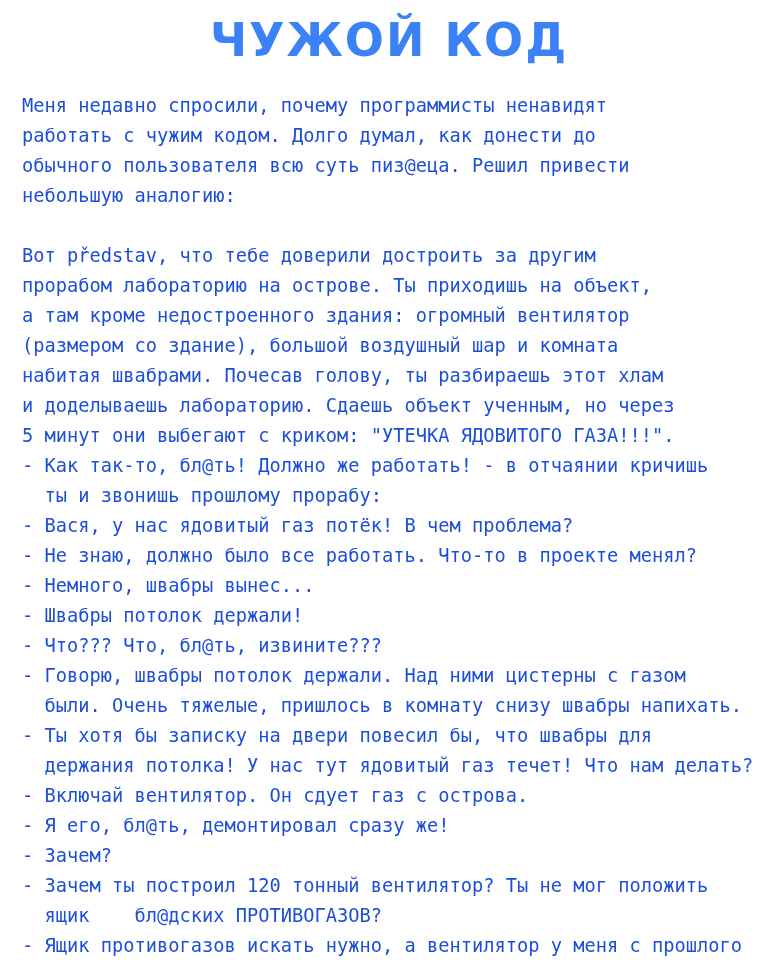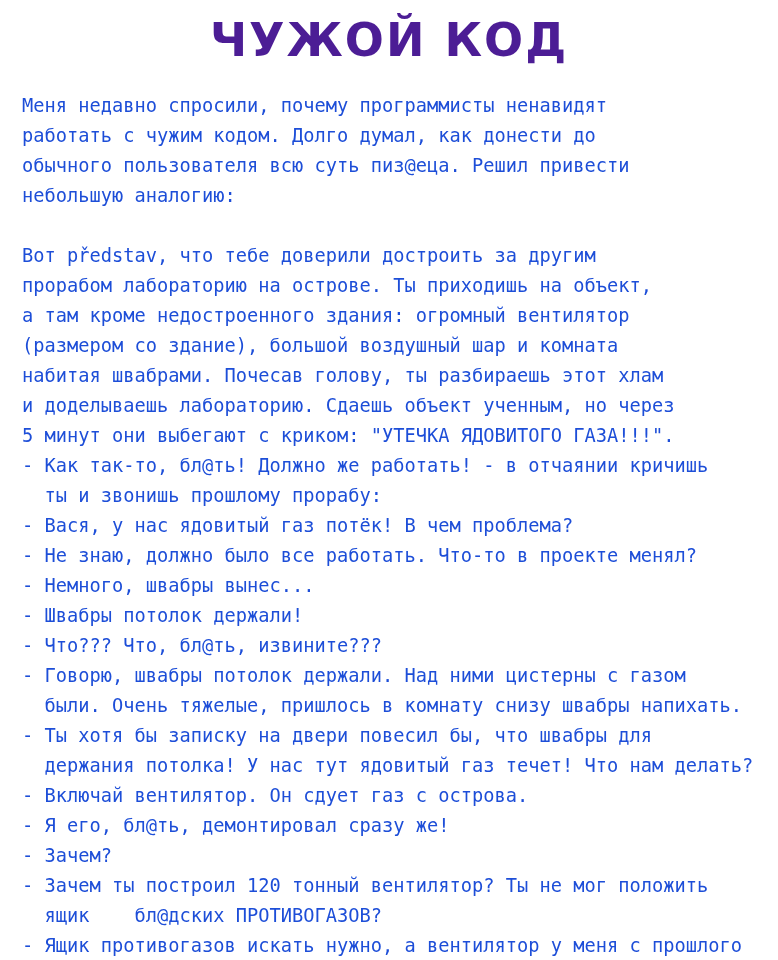--- a/index.html
+++ b/index.html
@@ -34,21 +34,21 @@
     color: #1d4ed8;
     white-space: pre-wrap;
     margin: 0 8px 0 22px;
     padding: 0;
   }
 </style>
 </head>
 <body>
 
 <div class="page">
-  <h1 class="page-title" style="color: #4c1d95;">ЧУЖОЙ КОД</h1>
+  <h1 class="page-title" style="color: #3b82f6;">ЧУЖОЙ КОД</h1>
   <div class="story-text">Меня недавно спросили, почему программисты ненавидят
 работать с чужим кодом. Долго думал, как донести до
 обычного пользователя всю суть пиз@еца. Решил привести
 небольшую аналогию:
 
 Вот představ, что тебе доверили достроить за другим
 прорабом лабораторию на острове. Ты приходишь на объект,
 а там кроме недостроенного здания: огромный вентилятор
 (размером со здание), большой воздушный шар и комната
 набитая швабрами. Почесав голову, ты разбираешь этот хлам

